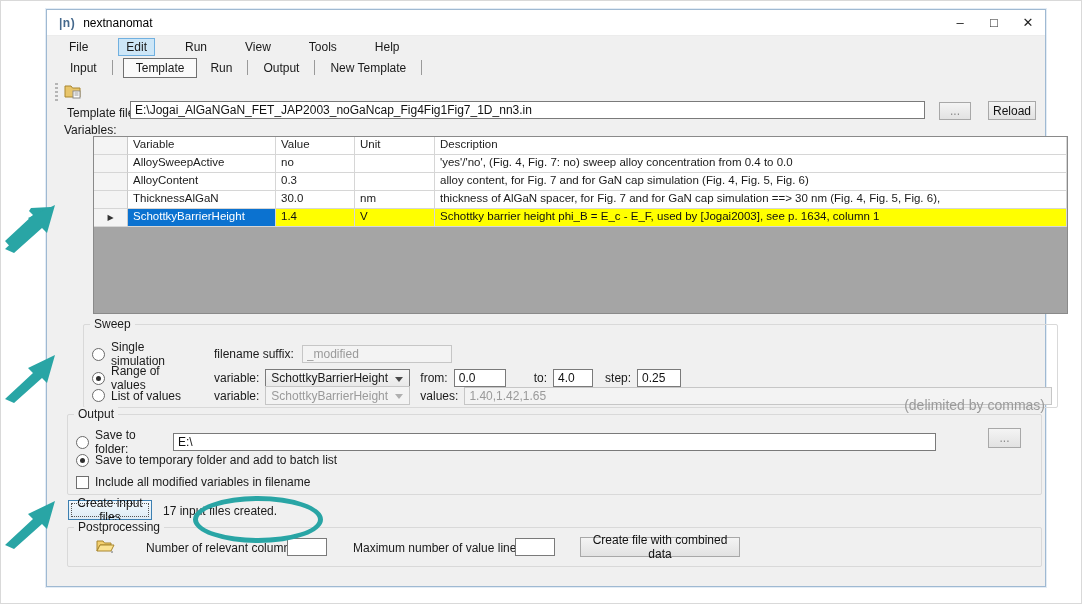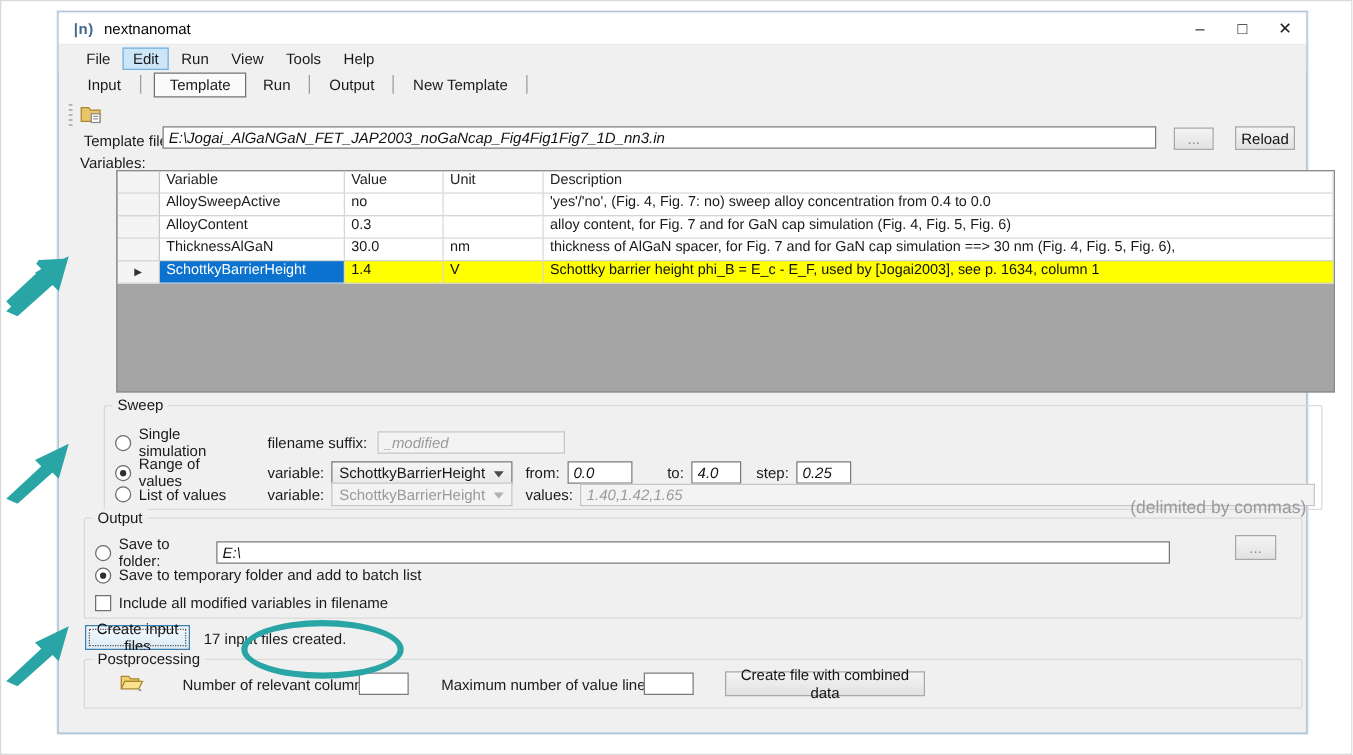--- a/index.html
+++ b/index.html
@@ -14,39 +14,39 @@
   .titlebar { position:absolute; left:0; top:0; right:0; height:26px; background:#ffffff;
               display:flex; align-items:center; border-bottom:1px solid #ececec; }
   .applogo { margin-left:12px; color:#44688c; font-weight:bold; font-size:12px; letter-spacing:0.5px; }
   .apptitle { margin-left:8px; font-size:12px; color:#000; }
   .winbtns { margin-left:auto; display:flex; height:100%; }
   .winbtn { width:34px; height:100%; display:flex; align-items:center; justify-content:center;
             font-size:13px; color:#222; }
 
   
   .menubar { position:absolute; left:0; top:26px; right:0; height:21px; background:#f0f0f0;
-             display:flex; align-items:center; padding-left:14px; }
+             display:flex; align-items:center; padding-left:14px;gap:20px; }
   .menuitem { padding:2px 8px; margin-right:2px; }
   .menuitem.sel { background:#cde6f7; border:1px solid #70b0e0; padding:1px 7px; }
 
   
   .tabbar { position:absolute; left:0; top:47px; right:0; height:21px; display:flex; align-items:center; padding-left:14px; }
   .tab { padding:2px 9px; }
   .tab.sel { border:1px solid #707070; background:#fafafa; padding:2px 12px; margin:0 4px; }
   .tabsep { width:1px; height:15px; background:#9a9a9a; margin:0 6px; }
 
   
   .toolbar { position:absolute; left:8px; top:70px; height:24px; display:flex; align-items:center; }
   .grip { width:3px; height:18px; margin-right:6px;
           background:repeating-linear-gradient(#b5b5b5 0 2px, transparent 2px 4px); }
 
   
   .tf-label { position:absolute; left:20px; top:96px; }
   .tb { background:#fff; border:1px solid #7a7a7a; font-family:"Liberation Sans",sans-serif;
-        font-size:12px; padding:1px 4px; height:18px; color:#111;font-style:italic; }
+        font-size:12px; padding:1px 4px; height:18px; color:#111; }
   .tb:disabled, .tb.dis { background:#f3f3f3; border-color:#c6c6c6; color:#9a9a9a; }
   #tf-input { position:absolute; left:83px; top:91px; width:795px; }
   .btn { background:linear-gradient(#f4f4f4,#e2e2e2); border:1px solid #a8a8a8; font-size:12px;
          font-family:"Liberation Sans",sans-serif; color:#111; display:flex; align-items:center; justify-content:center; }
   #tf-browse { position:absolute; left:892px; top:92px; width:32px; height:18px; color:#8a8a8a; }
   #tf-reload { position:absolute; left:941px; top:91px; width:48px; height:19px; }
 
   
   .vars-label { position:absolute; left:17px; top:113px; }
   .vtable { position:absolute; left:20px; top:126px; width:975px; height:178px;

